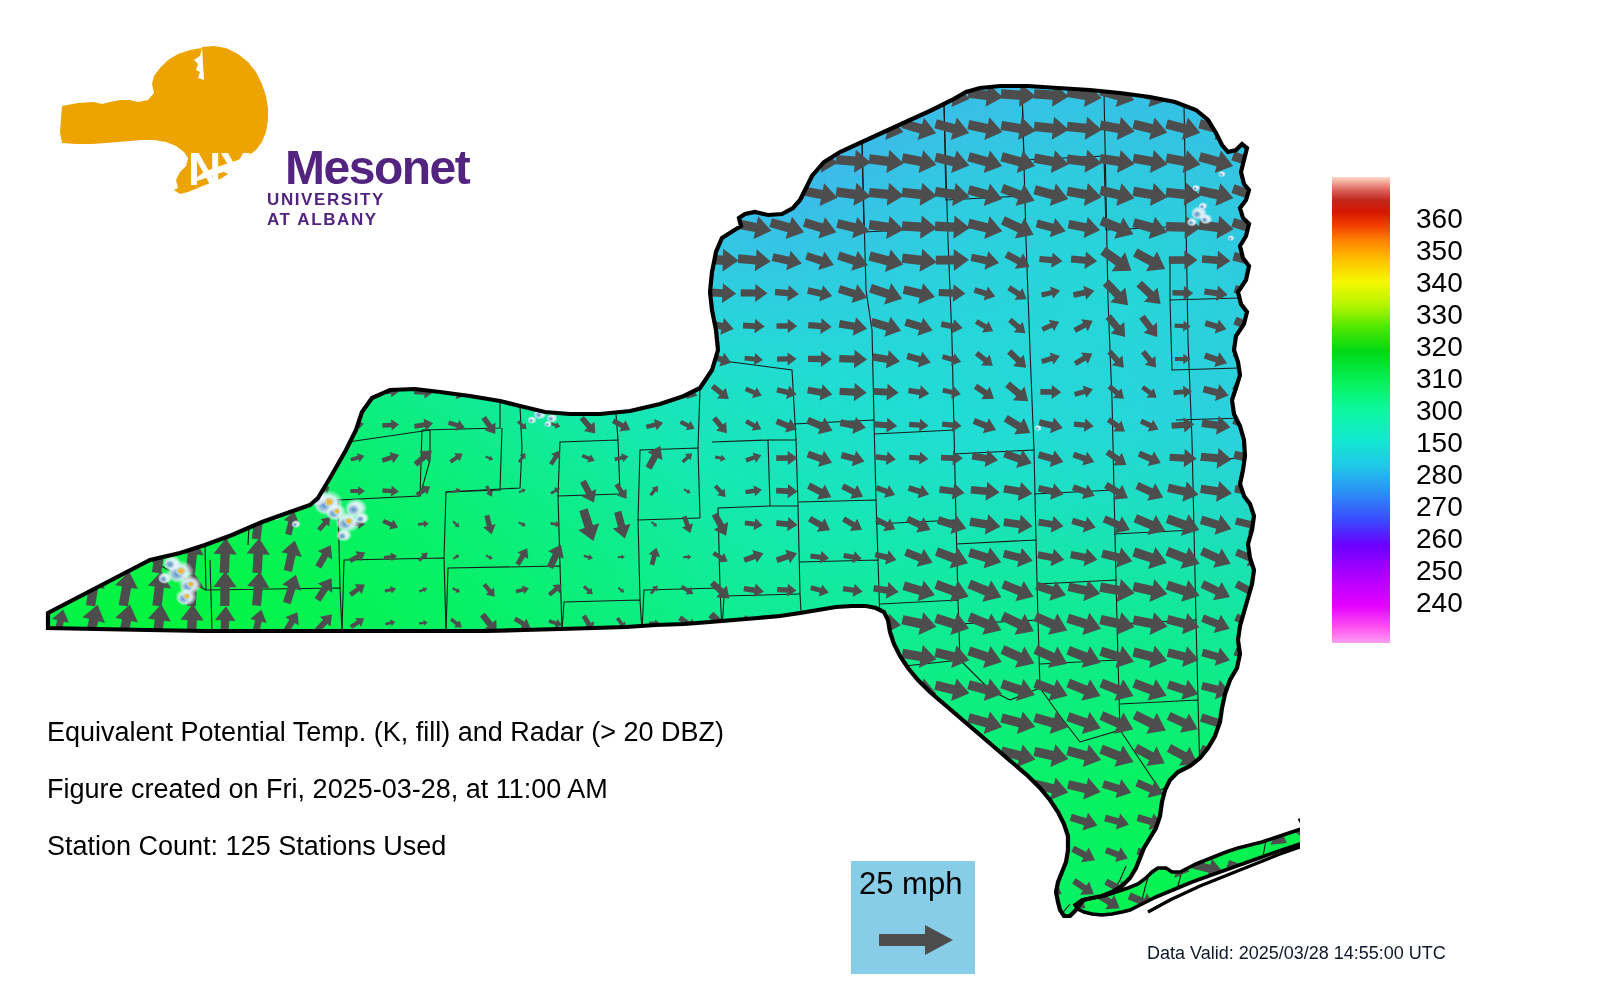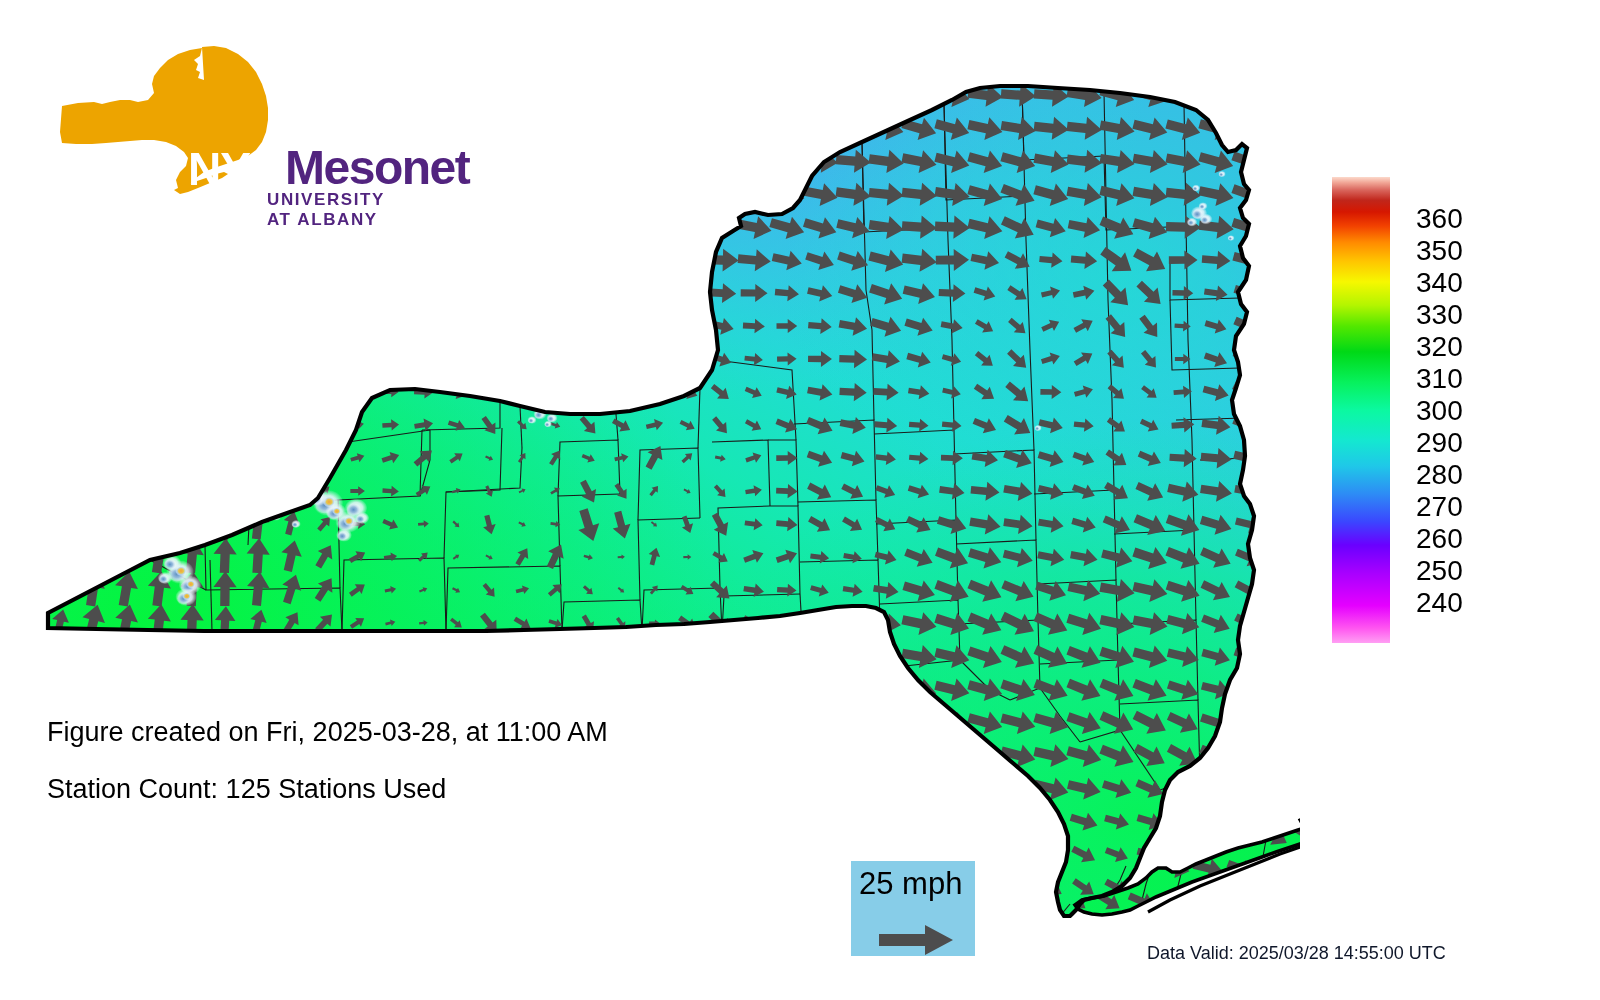--- a/index.html
+++ b/index.html
@@ -138,21 +138,21 @@
     white-space: nowrap;
     font-family: "Liberation Sans", sans-serif;
   }
 
   
   #wind-key {
     position: absolute;
     left: 851px;
     top: 861px;
     width: 124px;
-    height: 95px;
+    height: 113px;
     background: #87cde8;
   }
   #wind-key-label {
     position: absolute;
     left: 8px;
     top: 4px;
     font-size: 31px;
     line-height: 38px;
     color: #000000;
     font-family: "Liberation Sans", sans-serif;
@@ -1509,30 +1509,31 @@
 <div id="colorbar-group">
   <div id="colorbar-bar"></div>
   <div id="colorbar-ticks">
     <div class="cb-tick">360</div>
     <div class="cb-tick">350</div>
     <div class="cb-tick">340</div>
     <div class="cb-tick">330</div>
     <div class="cb-tick">320</div>
     <div class="cb-tick">310</div>
     <div class="cb-tick">300</div>
-    <div class="cb-tick">290</div>
+    <div class="cb-tick">150</div>
     <div class="cb-tick">280</div>
     <div class="cb-tick">270</div>
     <div class="cb-tick">260</div>
     <div class="cb-tick">250</div>
     <div class="cb-tick">240</div>
   </div>
 </div>
 
 <div id="caption">
+  <div class="caption-line">Equivalent Potential Temp. (K, fill) and Radar (&gt; 20 DBZ)</div>
   <div class="caption-line">Figure created on Fri, 2025-03-28, at 11:00 AM</div>
   <div class="caption-line">Station Count: 125 Stations Used</div>
 </div>
 
 <div id="wind-key">
   <div id="wind-key-label">25 mph</div>
   <svg id="wind-key-arrow" width="80" height="34" viewBox="0 0 80 34">
     <path fill="#4d4d4d" d="M 2,11 L 48,11 L 48,2 L 76,17 L 48,32 L 48,23 L 2,23 Z"></path>
   </svg>
 </div>

